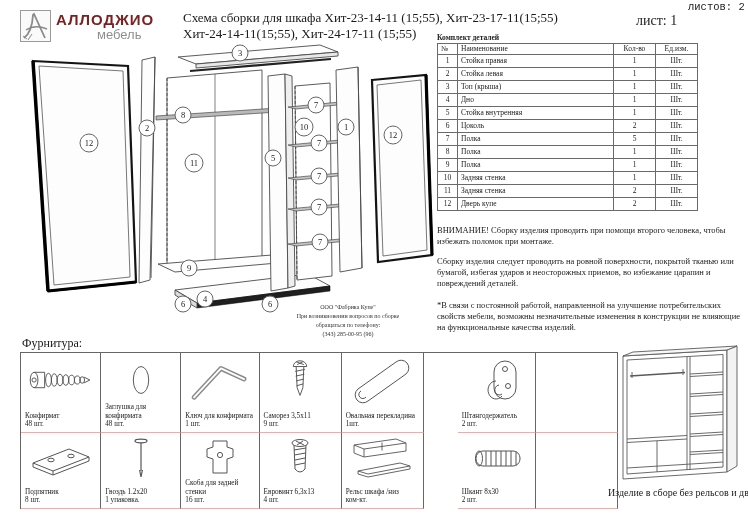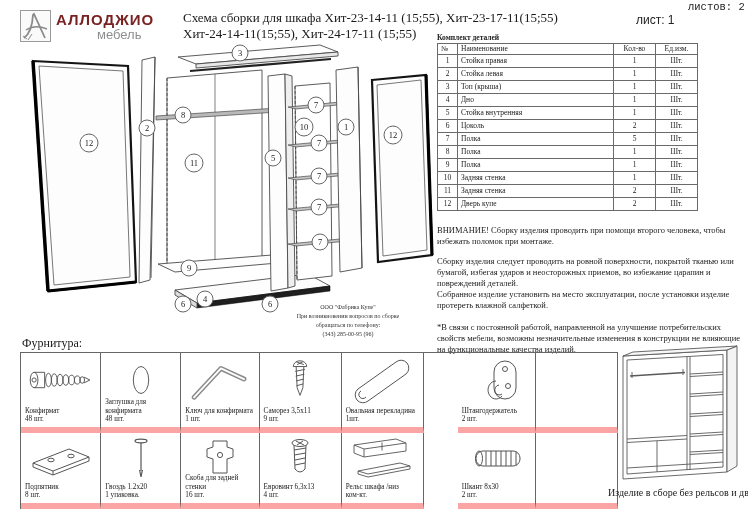--- a/index.html
+++ b/index.html
@@ -6,39 +6,39 @@
   .page{position:relative;width:748px;height:527px;background:#ffffff;overflow:hidden;
         font-family:"Liberation Serif",serif;color:#1a1a1a;}
   .abs{position:absolute;}
   
   .logo-box{left:20px;top:10px;}
   .logo-title{left:56px;top:11px;font-family:"Liberation Sans",sans-serif;font-weight:bold;
               font-size:15px;letter-spacing:1px;color:#7a2222;}
   .logo-sub{left:97px;top:27px;font-family:"Liberation Sans",sans-serif;font-size:13px;color:#8f8f8f;}
   .title1{left:183px;top:10px;font-size:13px;white-space:nowrap;}
   .title2{left:183px;top:26px;font-size:13px;white-space:nowrap;}
-  .sheet{left:636px;top:13px;font-family:Liberation Sans, sans-serif;font-size:12px;color:#222;}
+  .sheet{left:636px;top:13px;font-family:Liberation Serif, serif;font-size:14px;color:#222;}
   .sheets{left:688px;top:1px;font-family:Liberation Mono, monospace;font-size:10.5px;color:#222;}
   
   .ptcap{left:437px;top:33px;font-size:7.5px;font-weight:bold;}
   .ptable{left:437px;top:43px;}
   .ptable table{border-collapse:collapse;font-size:7.5px;line-height:1;}
   .ptable td,.ptable th{border:1px solid #6a6a6a;padding:0 3px;height:12px;font-weight:normal;text-align:left;}
   .ptable th{height:10px;}
   .c{text-align:center !important;}
   
   .notes{left:437px;top:225px;width:308px;font-size:8.5px;line-height:1.3;}
   .notes p{margin:0 0 9px 0;}
   
   .manu{left:278px;top:303px;width:140px;font-size:6px;line-height:1.5;text-align:center;color:#333;}
   
   .hwtitle{left:22px;top:336px;font-size:12px;}
   .hwgrid{left:20px;top:352px;width:597px;border:1px solid #666;border-right:none;border-bottom:none;}
   .hwrow{display:flex;}
-  .hwcell{position:relative;border-right:1px solid #666;border-bottom:6px solid #fca5a5;box-sizing:border-box;}
+  .hwcell{position:relative;border-right:1px solid #666;border-bottom:1px solid #fca5a5;box-sizing:border-box;}
   .hwcell .icon{position:absolute;left:0;right:0;top:2px;text-align:center;}
   .hwlabel{position:absolute;left:4px;right:2px;bottom:3px;font-size:7.2px;line-height:1.2;}
   .w1{width:85px;} .w2{width:85px;} .w3{width:83px;} .w4{width:87px;} .w5{width:87px;} .w6{width:83px;margin-left:34px;} .w7{width:87px;}
   .h1{height:80px;} .h2{height:76px;}
   
   .cab{left:615px;top:344px;}
   .cabcap{left:608px;top:487px;width:140px;font-size:10px;text-align:center;white-space:nowrap;}
   svg{display:block;}
   svg text{font-family:"Liberation Serif",serif;}
 </style>
@@ -295,21 +295,20 @@
             <td class="c">Шт.</td>
           </tr>
     </tbody>
       </table>
   </div>
 
   <div class="abs notes">
     <p>ВНИМАНИЕ! Сборку изделия проводить при помощи второго человека, чтобы избежать поломок при монтаже.</p>
     <p class="tight" style="margin-bottom:11px;">
       <span style="display:block">Сборку изделия следует проводить на ровной поверхности, покрытой тканью или бумагой, избегая ударов и неосторожных приемов, во избежание царапин и повреждений деталей.</span>
-      <span style="display:block">Собранное изделие установить на место эксплуатации, после установки изделие протереть влажной салфеткой.</span>
     </p>
     <p>*В связи с постоянной работой, направленной на улучшение потребительских свойств мебели, возможны незначительные изменения в конструкции не влияющие на функциональные качества изделий.</p>
   </div>
 
   <div class="abs manu">
     <div>ООО "Фабрика Купе"</div>
     <div>При возникновении вопросов по сборке</div>
     <div>обращаться по телефону:</div>
     <div>(343) 285-00-95 (96)</div>
   </div>

